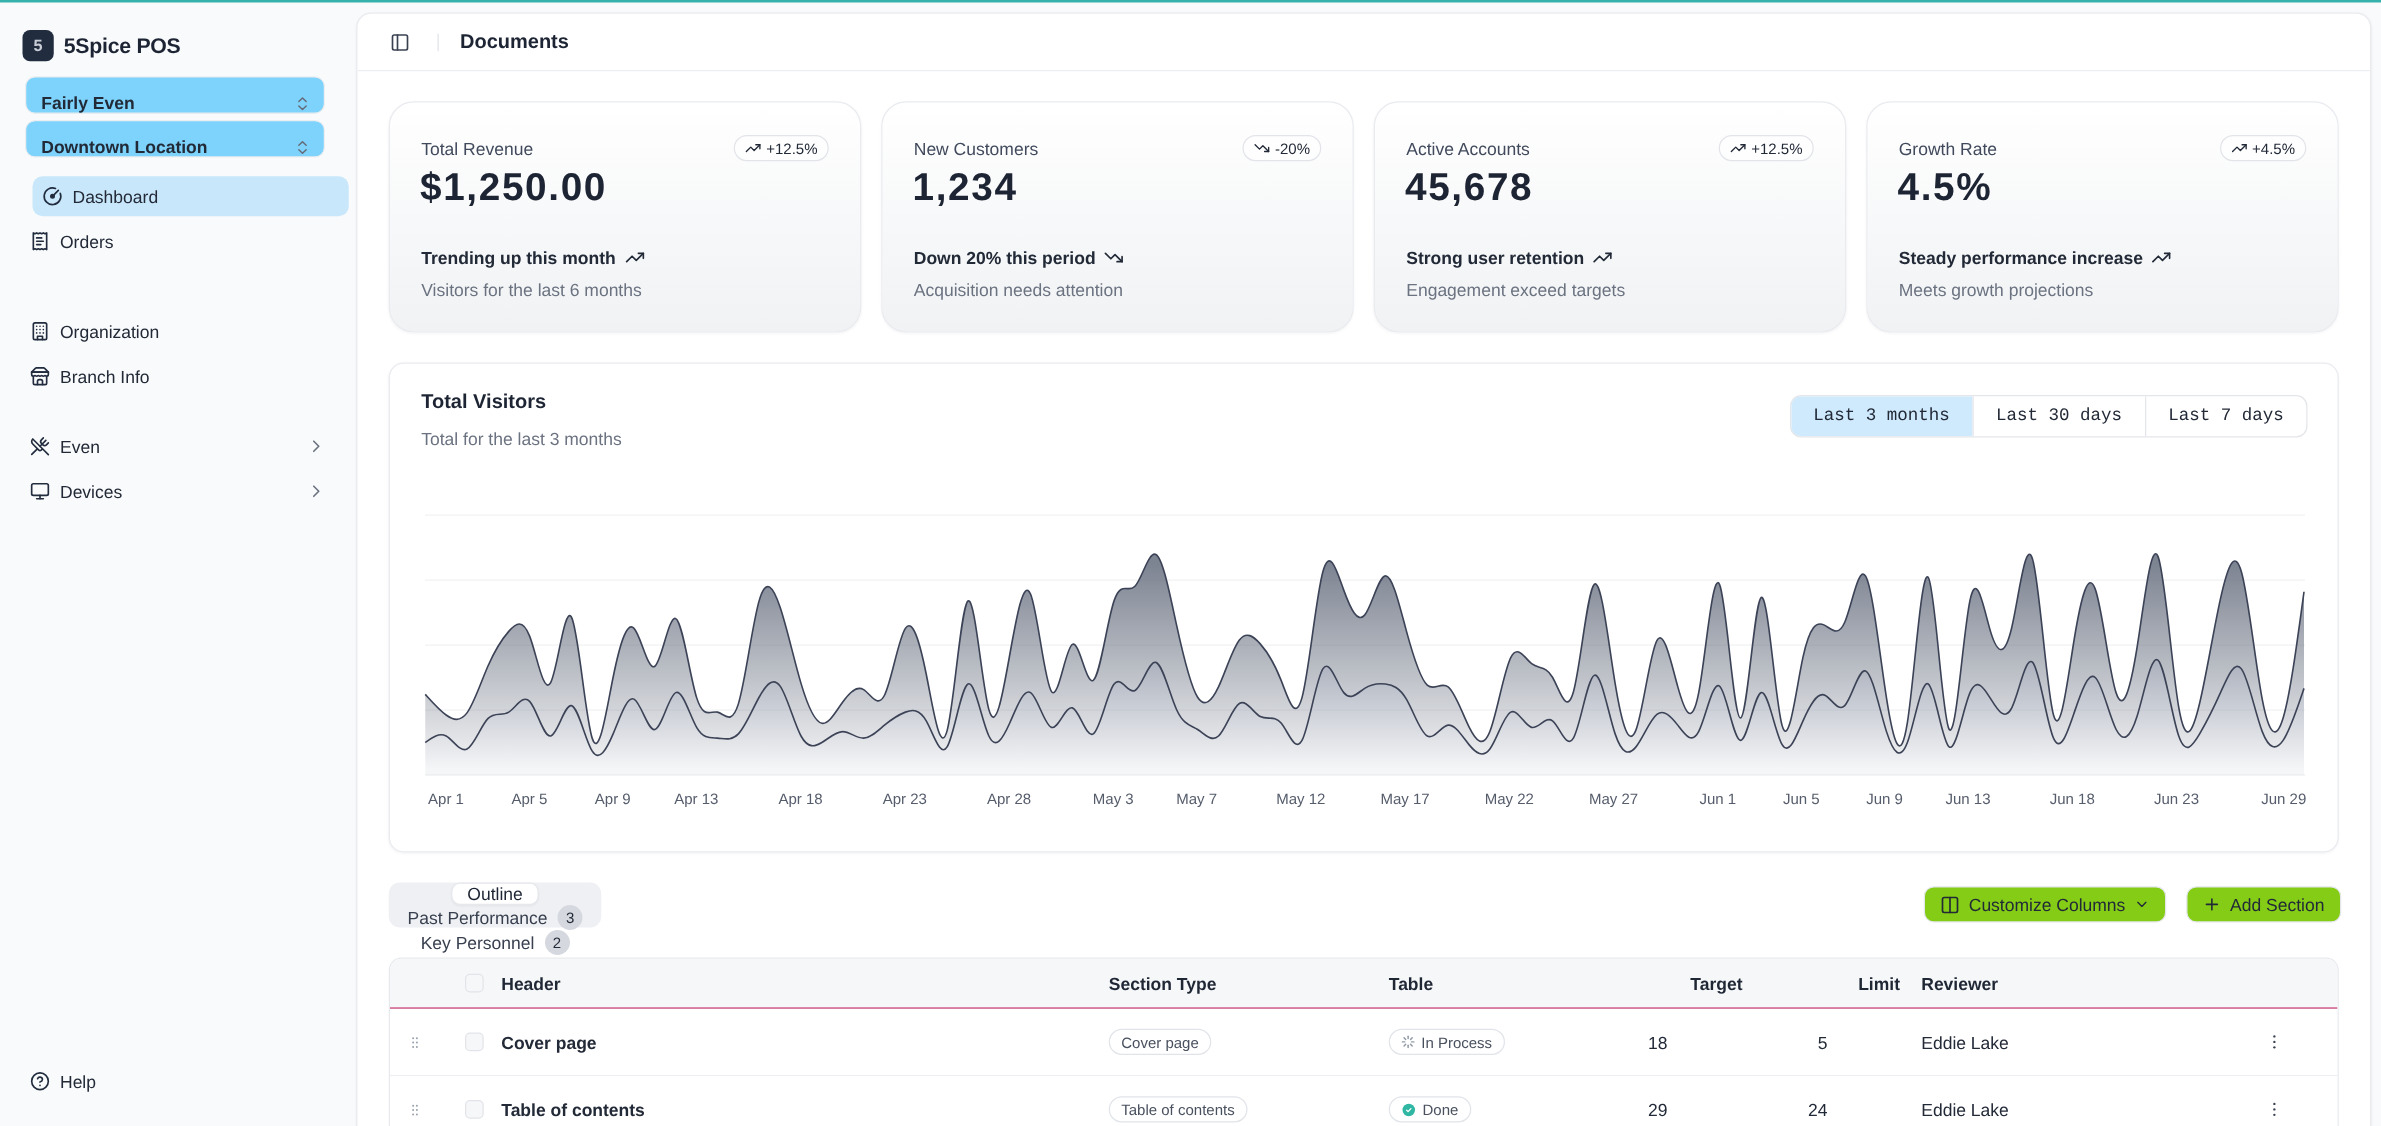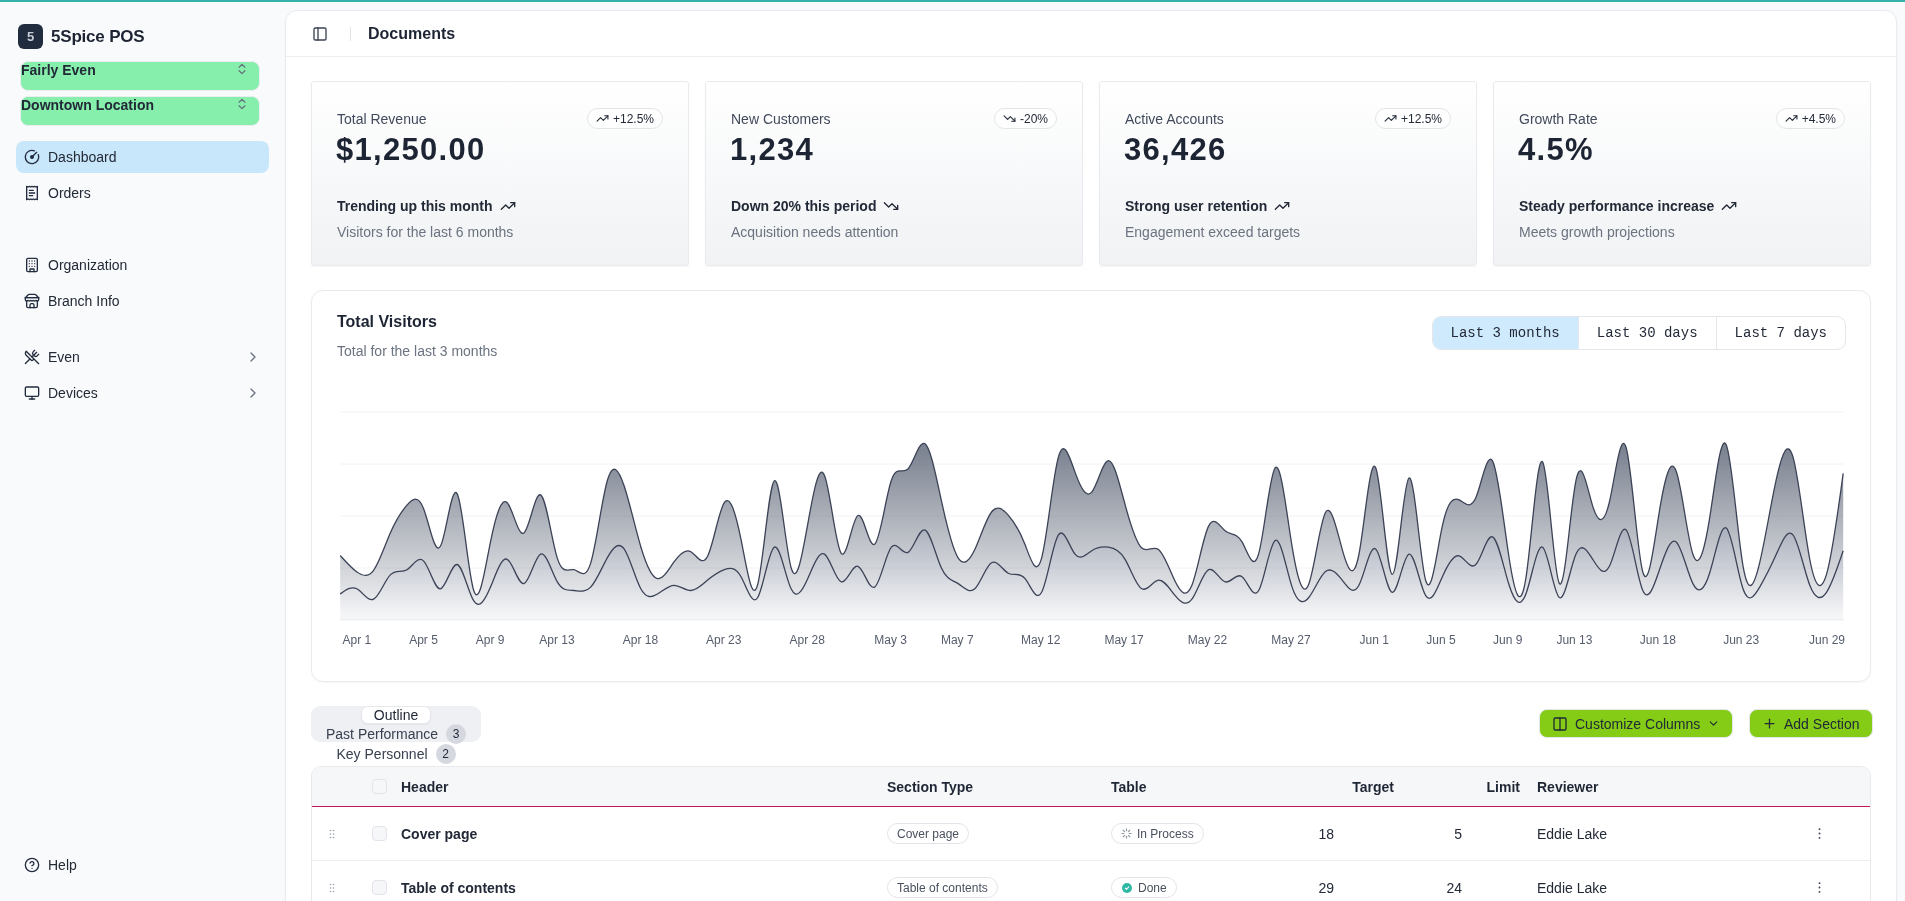--- a/index.html
+++ b/index.html
@@ -7,34 +7,34 @@
 body { font-family:"Liberation Sans", sans-serif; background:#f9fafb; color:#222937; position:relative; }
 .abs { position:absolute; }
 svg.ic { display:block; }
 .topbar { position:absolute; left:0; top:0; width:1905px; height:1.5px; background:#36b2ac; z-index:50; }
 
 
 .sidebar { position:absolute; left:0; top:2px; width:285px; height:899px; }
 .logo-row { position:absolute; left:18px; top:22px; display:flex; align-items:center; gap:8px; }
 .logo-sq { width:25px; height:25px; border-radius:6px; background:#222c3f; color:#c8cdd6; font-size:13px; font-weight:700; display:flex; align-items:center; justify-content:center; }
 .logo-txt { font-size:17px; font-weight:700; color:#1d2433; letter-spacing:-0.2px; }
-.sel { position:absolute; left:20px; width:240px; height:30px; background:#86efac; border:1px solid #ebedf0; border-radius:8px; display:flex; align-items:flex-start; justify-content:space-between; padding:0 10px 0 0; font-size:14px; font-weight:600; color:#222937; }
+.sel { position:absolute; left:20px; width:240px; height:30px; background:#7dd3fc; border:1px solid #ebedf0; border-radius:8px; display:flex; align-items:flex-end; justify-content:space-between; padding:0 10px 0 12px; font-size:14px; font-weight:600; color:#222937; }
 .nav-item { position:absolute; left:16px; width:253px; height:32px; border-radius:8px; display:flex; align-items:center; gap:8px; padding:0 8px; font-size:14px; color:#222937; }
-.nav-item.active { background:#c9e7fa; }
+.nav-item.active { background:#c9e7fa;margin-left:10px; }
 .nav-item .grow { flex:1; }
 .help-row { position:absolute; left:16px; top:847px; width:253px; height:32px; display:flex; align-items:center; gap:8px; padding:0 8px; font-size:14px; color:#222937; }
 
 
 .main { position:absolute; left:285px; top:10px; width:1612px; height:905px; background:#ffffff; border:1px solid #e9ebef; border-radius:12px; box-shadow:0 1px 2px rgba(16,24,40,.05); overflow:hidden; }
 .hdr { position:absolute; left:0; top:0; width:100%; height:46px; border-bottom:1px solid #eceef1; display:flex; align-items:center; padding-left:26px; }
 .hdr .divider { width:1px; height:14px; background:#e2e4e9; margin:0 17px 0 22px; }
 .hdr .title { font-size:16px; font-weight:600; color:#1d2433; }
 
 
-.scard { position:absolute; top:70px; width:378px; height:185px; border:1px solid #e9ebef; border-radius:3px; background:linear-gradient(to top, #f0f2f4, #ffffff); box-shadow:0 1px 2px rgba(16,24,40,.04); }
+.scard { position:absolute; top:70px; width:378px; height:185px; border:1px solid #e9ebef; border-radius:20px; background:linear-gradient(to top, #f0f2f4, #ffffff); box-shadow:0 1px 2px rgba(16,24,40,.04); }
 .scard .ttl { position:absolute; left:25px; top:29px; font-size:14px; color:#414a5c; }
 .scard .badge { position:absolute; right:25px; top:26px; height:21px; border:1px solid #e2e4e9; border-radius:11px; background:rgba(255,255,255,.6); display:flex; align-items:center; gap:4px; padding:0 8px; font-size:12px; color:#222937; }
 .scard .val { position:absolute; left:24px; top:50px; font-size:31px; font-weight:700; letter-spacing:1.3px; color:#1d2433; }
 .scard .f1 { position:absolute; left:25px; top:116px; font-size:14px; font-weight:700; color:#222937; display:flex; align-items:center; gap:7px; }
 .scard .f2 { position:absolute; left:25px; top:142px; font-size:14px; color:#6b7280; }
 
 
 .chart-card { position:absolute; left:25px; top:279px; width:1560px; height:392px; border:1px solid #e9ebef; border-radius:12px; background:#fff; box-shadow:0 1px 2px rgba(16,24,40,.04); }
 .cc-ttl { position:absolute; left:25px; top:22px; font-size:16px; font-weight:700; color:#1d2433; }
 .cc-sub { position:absolute; left:25px; top:52px; font-size:14px; color:#6b7280; }
@@ -197,21 +197,21 @@
           <path d="m22 17-8.5-8.5-5 5L2 7"></path>
         </svg></div>
     <div class="f2">Acquisition needs attention</div>
   </div>
   <div class="scard" style="left:813px;">
     <div class="ttl">Active Accounts</div>
     <div class="badge"><svg class="ic" width="13" height="13" viewBox="0 0 24 24" fill="none" stroke="#222937" stroke-width="2" stroke-linecap="round" stroke-linejoin="round">
           <path d="M16 7h6v6"></path>
           <path d="m22 7-8.5 8.5-5-5L2 17"></path>
         </svg>+12.5%</div>
-    <div class="val">36,426</div>
+    <div class="val">45,678</div>
     <div class="f1">Strong user retention <svg class="ic" width="16" height="16" viewBox="0 0 24 24" fill="none" stroke="#222937" stroke-width="2" stroke-linecap="round" stroke-linejoin="round">
           <path d="M16 7h6v6"></path>
           <path d="m22 7-8.5 8.5-5-5L2 17"></path>
         </svg></div>
     <div class="f2">Engagement exceed targets</div>
   </div>
   <div class="scard" style="left:1207px;">
     <div class="ttl">Growth Rate</div>
     <div class="badge"><svg class="ic" width="13" height="13" viewBox="0 0 24 24" fill="none" stroke="#222937" stroke-width="2" stroke-linecap="round" stroke-linejoin="round">
           <path d="M16 7h6v6"></path>

